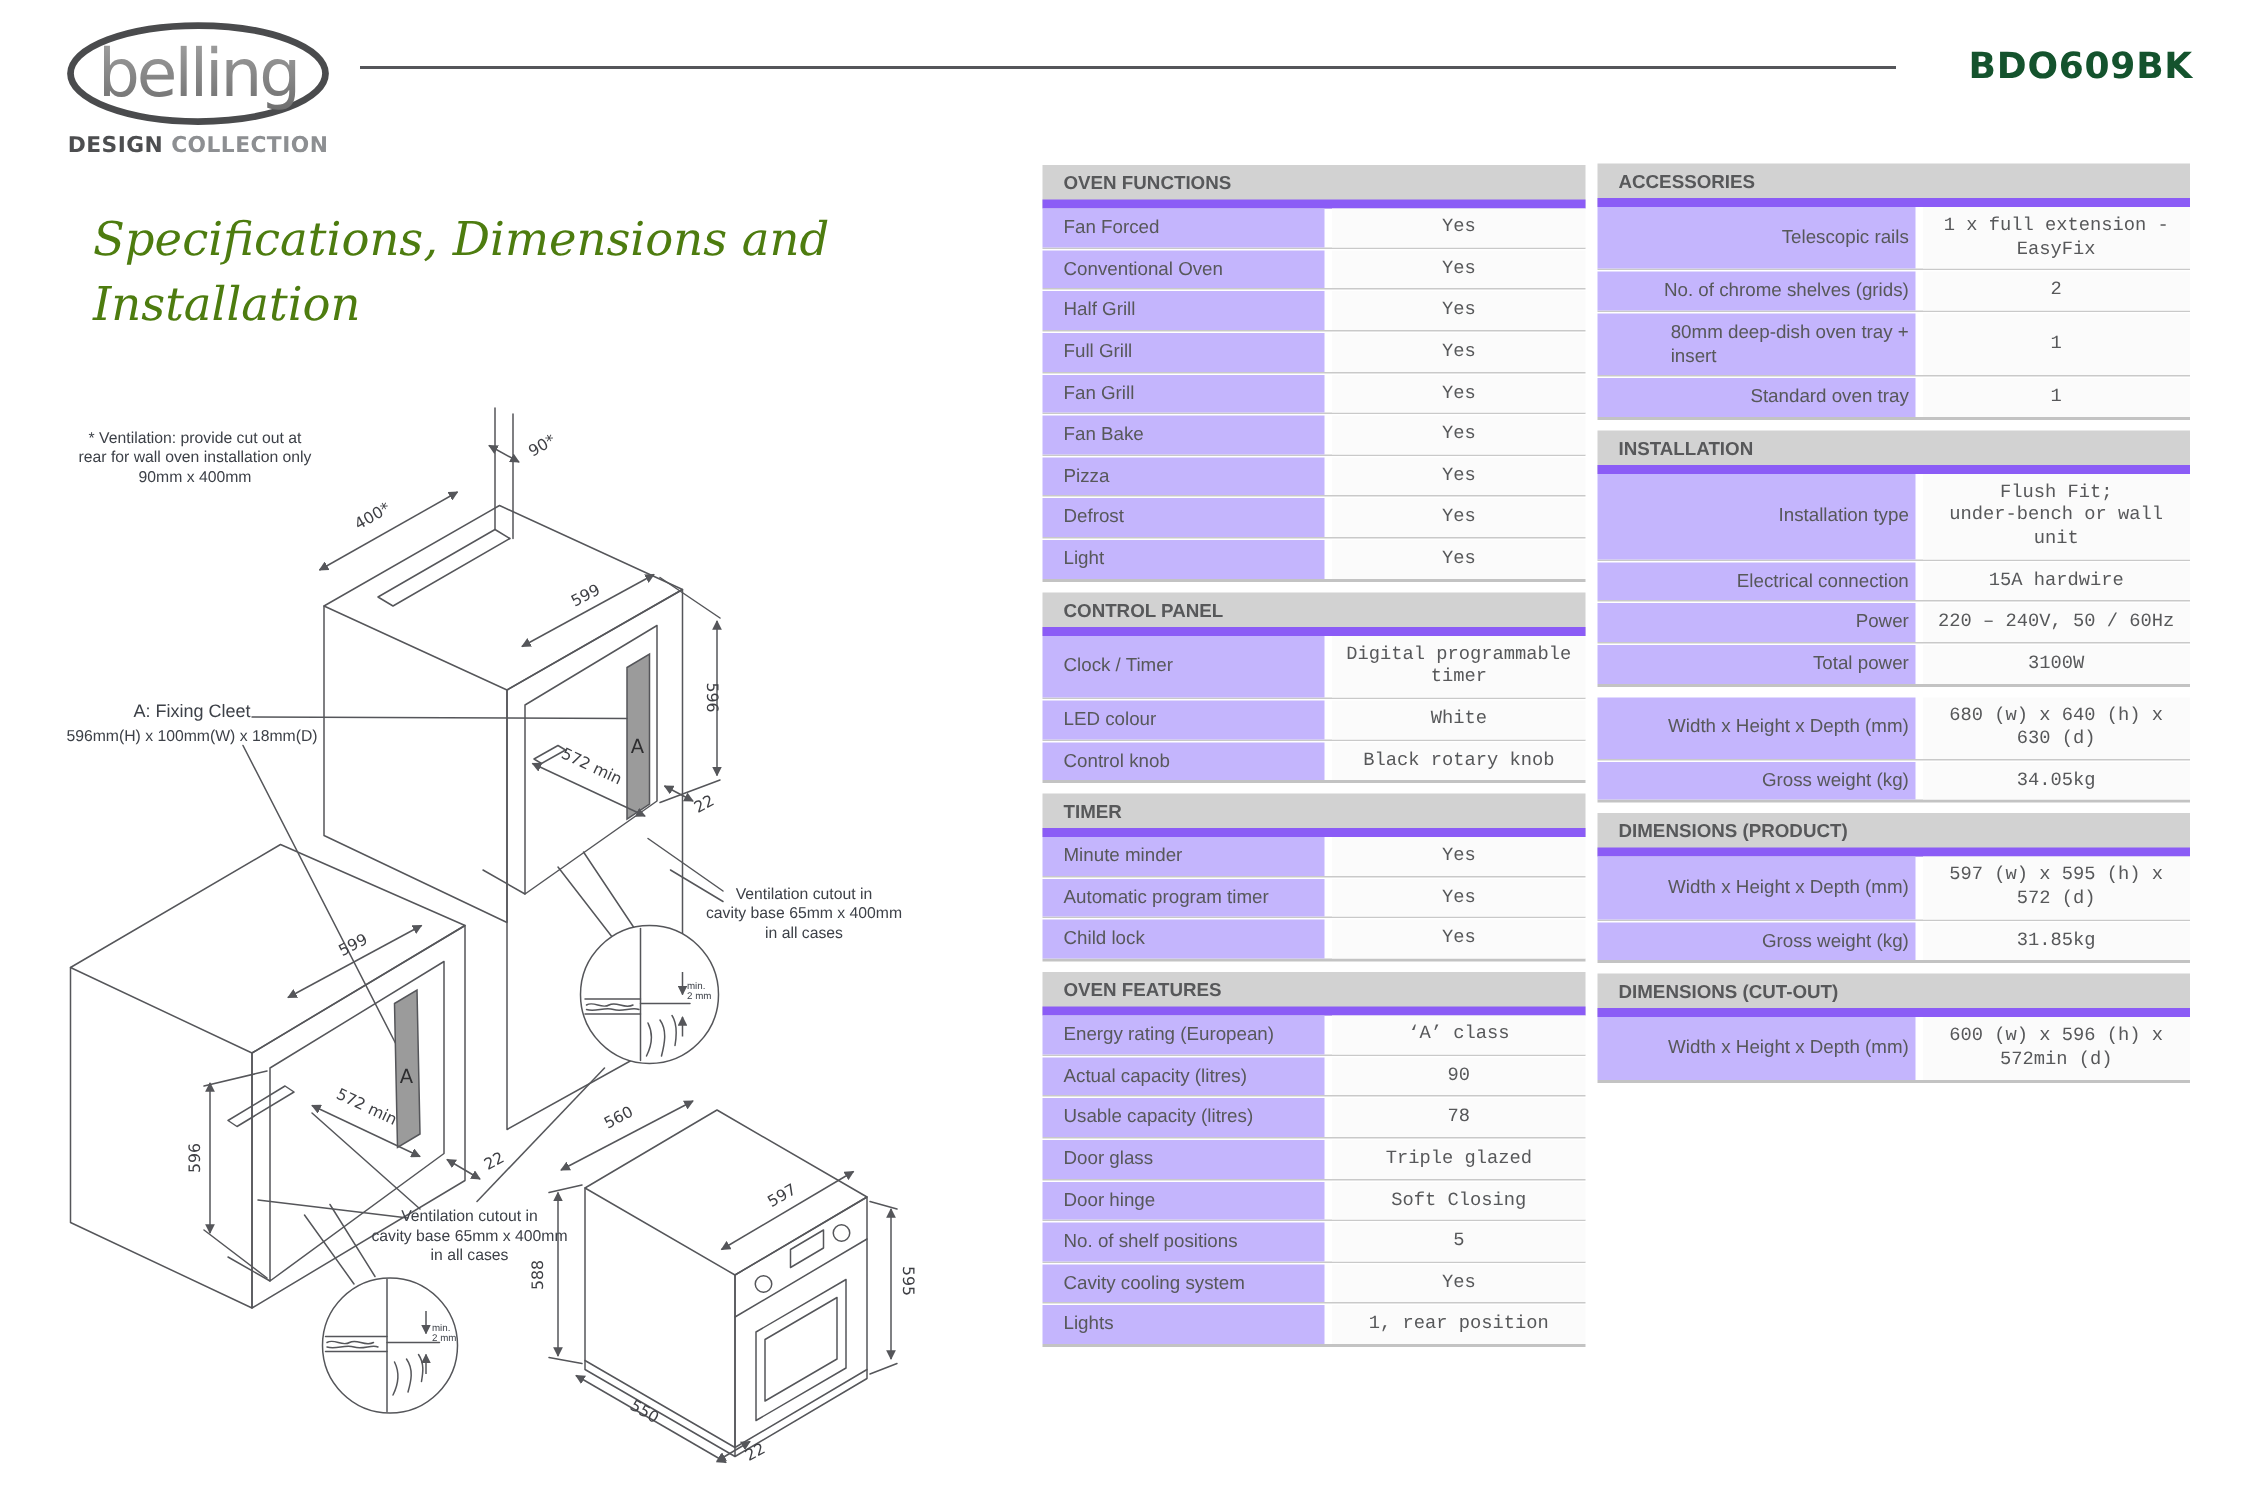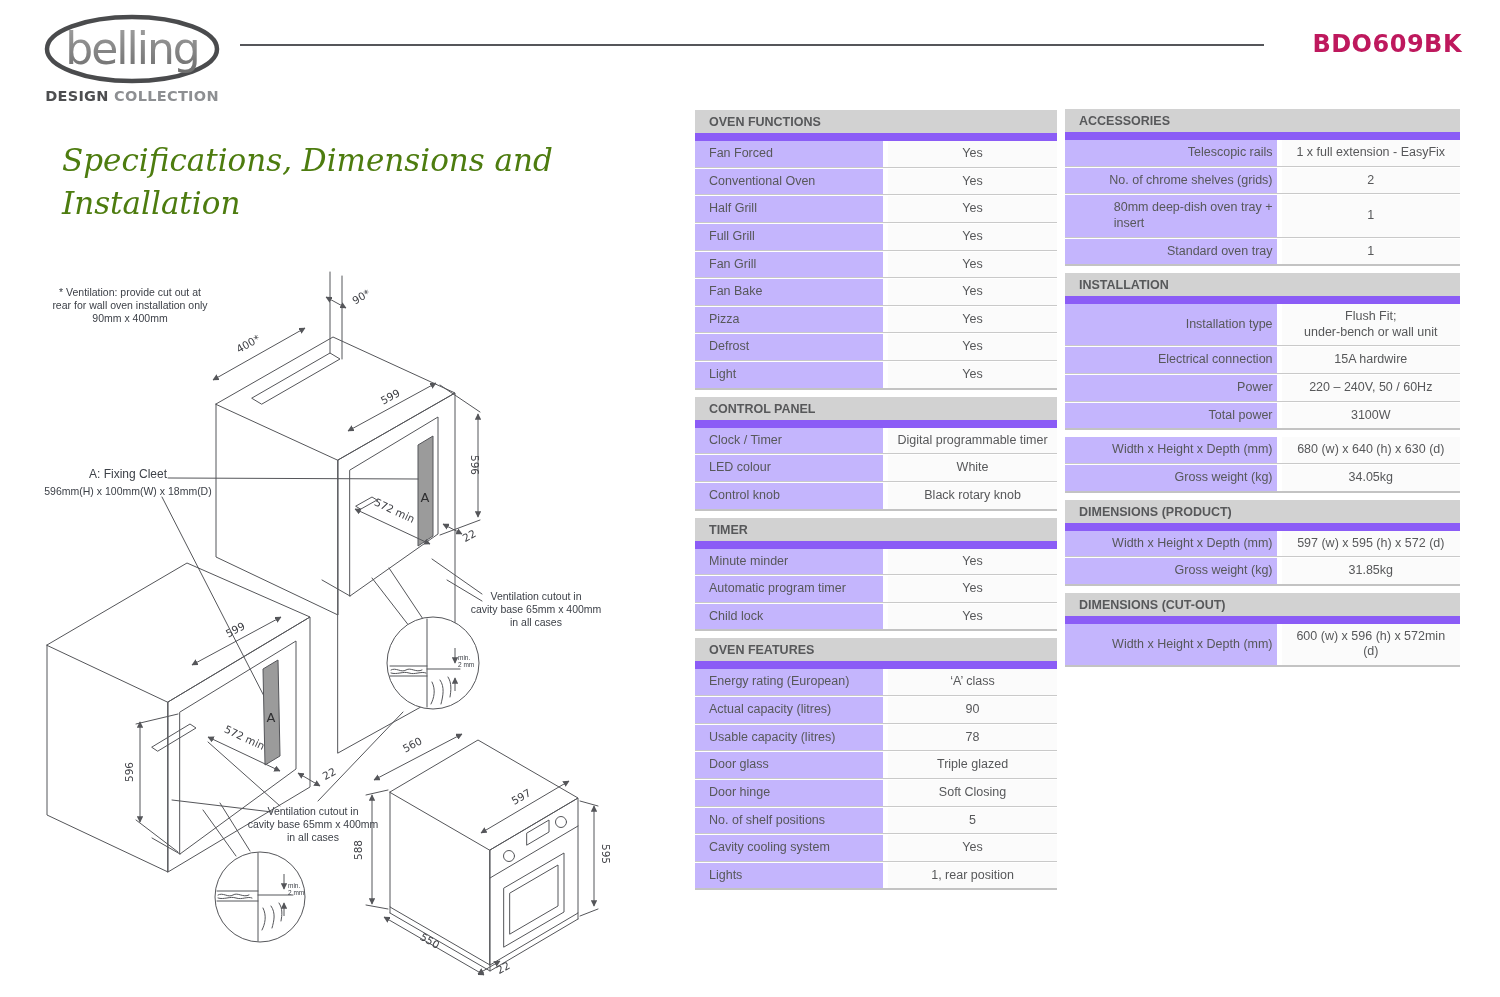--- a/index.html
+++ b/index.html
@@ -3,38 +3,38 @@
 <meta charset="utf-8">
 <style>
   html,body{margin:0;padding:0;background:#fff;}
   #page{position:relative;width:1500px;height:997px;background:#ffffff;overflow:hidden;
         font-family:"Liberation Sans",sans-serif;}
   
   #logo{position:absolute;left:42px;top:12px;}
   #rule{position:absolute;left:240px;top:44px;width:1024px;height:2px;background:#55565a;}
   #model{position:absolute;left:1240px;top:30px;width:222px;text-align:right;
          font-family:"DejaVu Sans",sans-serif;font-weight:bold;font-size:24px;
-         letter-spacing:0.5px;color:#be185d;}
+         letter-spacing:0.5px;color:#14532d;}
   #title{position:absolute;left:62px;top:139px;width:580px;
          font-family:"DejaVu Serif",serif;font-size:31px;line-height:1.38;color:#4d7c0f;
          white-space:pre-line;font-style:italic;}
   
   .col{position:absolute;}
   #col-left{left:695px;top:110px;width:362px;}
   #col-right{left:1065px;top:109px;width:395px;}
   .sec{margin-bottom:7px;}
   .sec-h{background:#d2d2d2;color:#57585a;font-weight:bold;font-size:12.5px;
-         padding:5px 14px 4px 14px;border-bottom:8px solid #8b5cf6;}
+         padding:5px 14px 4px 14px;border-bottom:6px solid #8b5cf6;}
   .row{display:flex;border-bottom:1px solid #c9c9c9;margin-bottom:1px;}
   .sec .row:last-child{border-bottom:2px solid #c3c3c3;margin-bottom:0;}
   .cell{font-size:12.5px;line-height:1.25;color:#57585a;display:flex;align-items:center;}
   .cell span{white-space:pre-line;}
   .label{flex:0 0 47%;background:#c4b5fd;margin-right:5px;padding:5px 4px 5px 14px;}
   #col-right .label{flex-basis:49%;justify-content:flex-end;}
-  .value{flex:1;background:#fbfbfb;justify-content:center;text-align:center;padding:5px 8px;}
+  .value{flex:1;background:#fbfbfb;justify-content:center;text-align:center;padding:5px 8px;font-family:Liberation Mono, monospace;}
   
   #diagram-svg{position:absolute;left:0;top:0;}
   .ln{fill:none;stroke:#55565a;stroke-width:1;stroke-linejoin:round;stroke-linecap:round;}
   .fillw{fill:#ffffff;stroke:#55565a;stroke-width:1;}
   .cleat{fill:#9b9b9b;stroke:#55565a;stroke-width:1;}
   .dim{fill:none;stroke:#55565a;stroke-width:1;marker-start:url(#ah);marker-end:url(#ah);}
   .dime{fill:none;stroke:#55565a;stroke-width:1;marker-end:url(#ah);}
   .dlab{font-family:"DejaVu Sans",sans-serif;font-size:10.5px;fill:#3f4045;text-anchor:middle;}
   .alab{font-family:"DejaVu Sans",sans-serif;font-size:13px;fill:#2e2e30;text-anchor:middle;}
   .note{position:absolute;font-size:10.5px;color:#3d4148;text-align:center;

